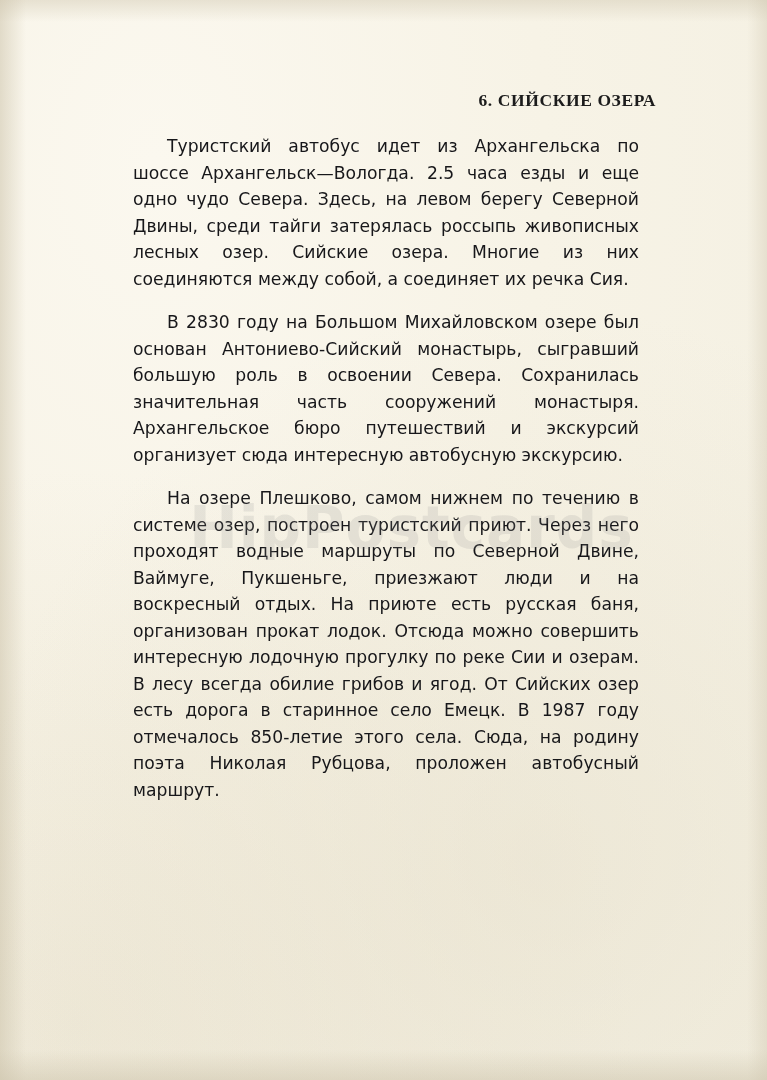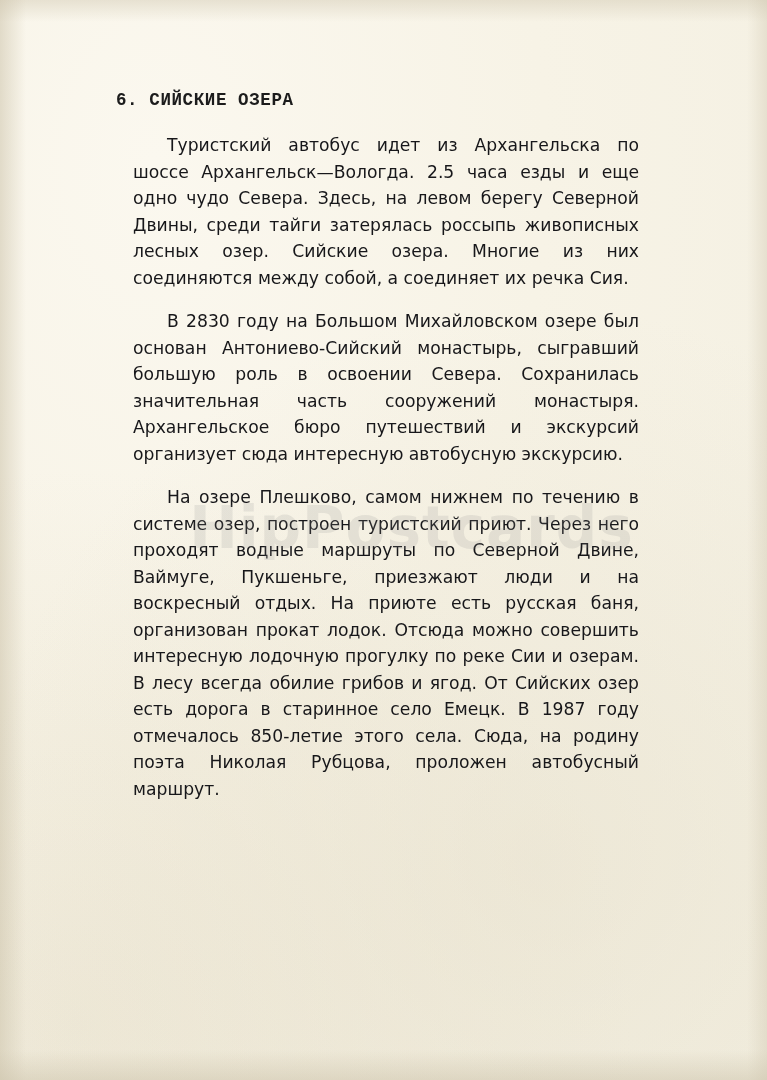--- a/index.html
+++ b/index.html
@@ -31,26 +31,26 @@
       radial-gradient(circle at 10% 95%, rgba(228,220,198,0.45) 0%, rgba(255,255,255,0) 45%);
     pointer-events: none;
   }
   .content {
     position: absolute;
     left: 116px;
     top: 90px;
     width: 540px;
   }
   .doc-title {
-    font-family: Liberation Mono, monospace;
+    font-family: Liberation Serif, serif;
     font-weight: bold;
     font-size: 17.5px;
     letter-spacing: 0.6px;
     color: #1c1c1c;
-    text-align: left;
+    text-align: right;
     margin: 0 0 22px 0;
   }
   .para {
     font-family: "DejaVu Sans", sans-serif;
     font-size: 17.2px;
     line-height: 26.5px;
     color: #17171a;
     text-align: justify;
     text-justify: inter-word;
     margin: 17px;

